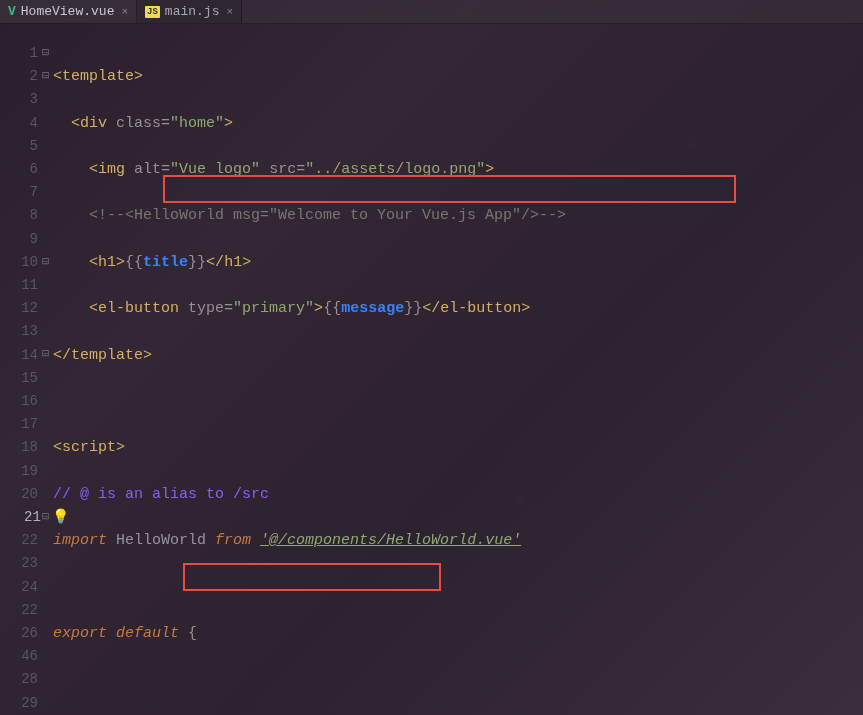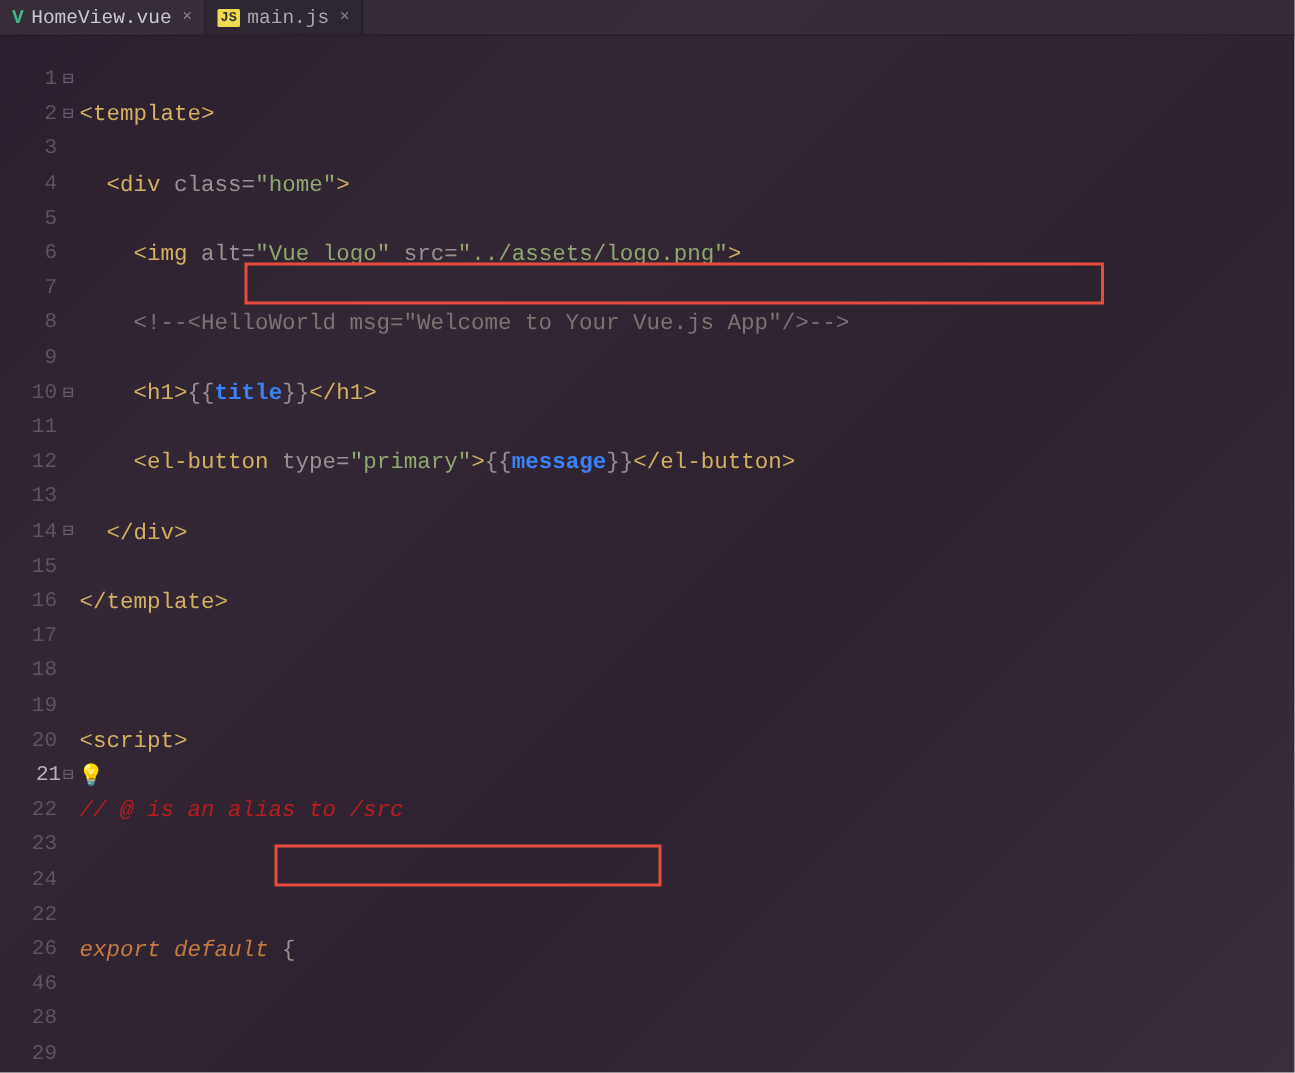--- a/index.html
+++ b/index.html
@@ -107,21 +107,21 @@
   position: relative;
 }
 .line {
   height: 23.2px;
 }
 .tag-bracket { color: #d4b060; }
 .tag-name { color: #d4b060; }
 .attr-name { color: #999090; margin-top: 13px; }
 .attr-value { color: #8fa86f; }
 .keyword { color: #c67b3e; font-style: italic; }
-.comment { color: #b91c1c; font-style: italic; }
+.comment { color: #8b5cf6; }
 .comment-html { color: #7a7570; }
 .ident { color: #9a8fa0; }
 .import-path { color: #8fa86f; text-decoration: underline; font-style: italic; }
 .mustache { color: #999090; }
 .mustache-var { color: #3b82f6; font-weight: bold; }
 .punc { color: #999090; }
 .red-box {
   position: absolute;
   border: 2px solid #e74c3c;
   pointer-events: none;
@@ -213,25 +213,25 @@
 
   <span class="bulb">💡</span>
 
   <div class="code">
 <div class="line"><span class="tag-bracket">&lt;</span><span class="tag-name">template</span><span class="tag-bracket">&gt;</span></div>
 <div class="line">  <span class="tag-bracket">&lt;</span><span class="tag-name">div</span> <span class="attr-name">class</span><span class="punc">=</span><span class="attr-value">"home"</span><span class="tag-bracket">&gt;</span></div>
 <div class="line">    <span class="tag-bracket">&lt;</span><span class="tag-name">img</span> <span class="attr-name">alt</span><span class="punc">=</span><span class="attr-value">"Vue logo"</span> <span class="attr-name">src</span><span class="punc">=</span><span class="attr-value">"../assets/logo.png"</span><span class="tag-bracket">&gt;</span></div>
 <div class="line">    <span class="comment-html">&lt;!--&lt;HelloWorld msg="Welcome to Your Vue.js App"/&gt;--&gt;</span></div>
 <div class="line">    <span class="tag-bracket">&lt;</span><span class="tag-name">h1</span><span class="tag-bracket">&gt;</span><span class="mustache">{{</span><span class="mustache-var">title</span><span class="mustache">}}</span><span class="tag-bracket">&lt;/</span><span class="tag-name">h1</span><span class="tag-bracket">&gt;</span></div>
 <div class="line">    <span class="tag-bracket">&lt;</span><span class="tag-name">el-button</span> <span class="attr-name">type</span><span class="punc">=</span><span class="attr-value">"primary"</span><span class="tag-bracket">&gt;</span><span class="mustache">{{</span><span class="mustache-var">message</span><span class="mustache">}}</span><span class="tag-bracket">&lt;/</span><span class="tag-name">el-button</span><span class="tag-bracket">&gt;</span></div>
-<div class="line">  <span class="tag-bracket">&lt;/</span><span class="tag-name">div</span><span class="tag-bracket">&gt;</span></div>
 <div class="line"><span class="tag-bracket">&lt;/</span><span class="tag-name">template</span><span class="tag-bracket">&gt;</span></div>
 <div class="line"></div>
 <div class="line"><span class="tag-bracket">&lt;</span><span class="tag-name">script</span><span class="tag-bracket">&gt;</span></div>
 <div class="line"><span class="comment">// @ is an alias to /src</span></div>
+<div class="line"><span class="keyword">import</span> <span class="ident">HelloWorld</span> <span class="keyword">from</span> <span class="import-path">'@/components/HelloWorld.vue'</span></div>
 <div class="line"></div>
 <div class="line"><span class="keyword">export</span> <span class="keyword">default</span> <span class="punc">{</span></div>
 <div class="line">   </div>
 
 
 
 
 
 
 

